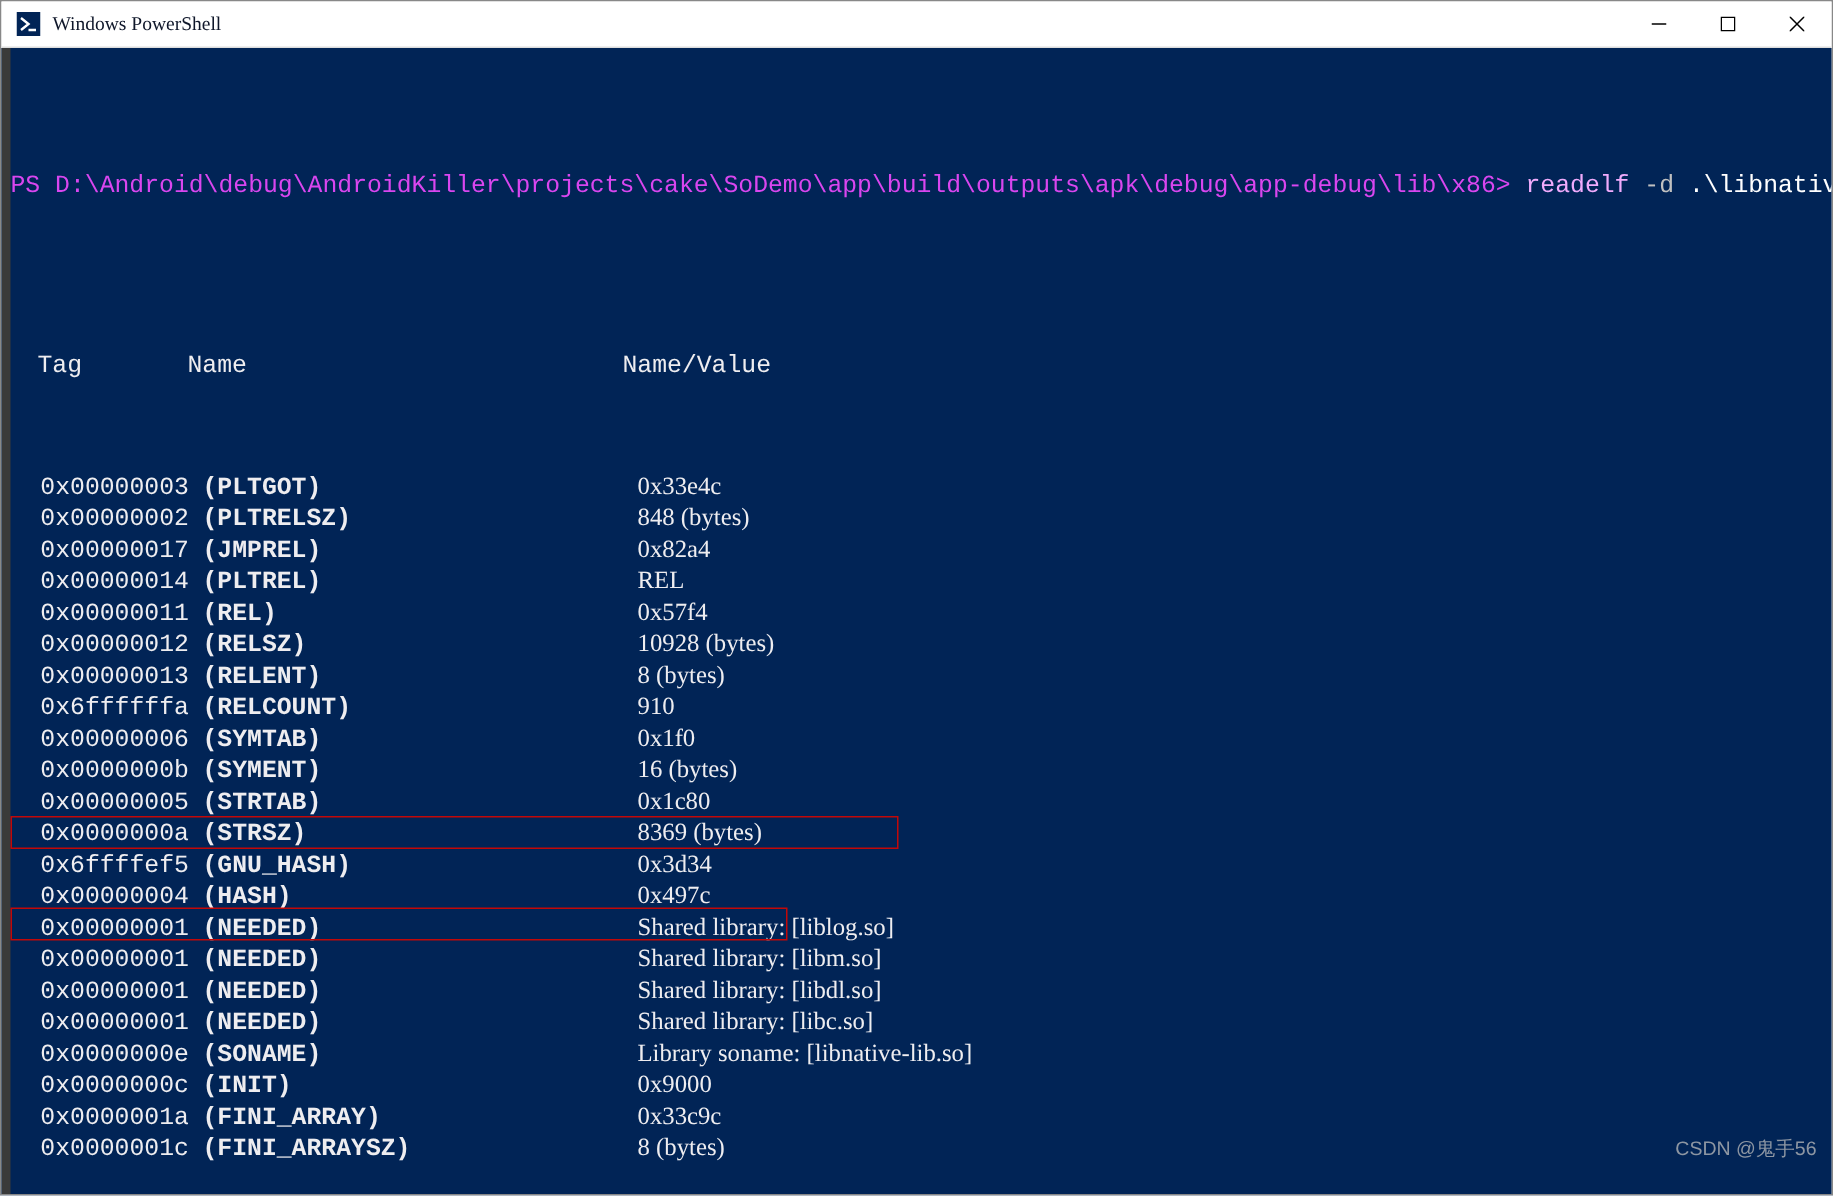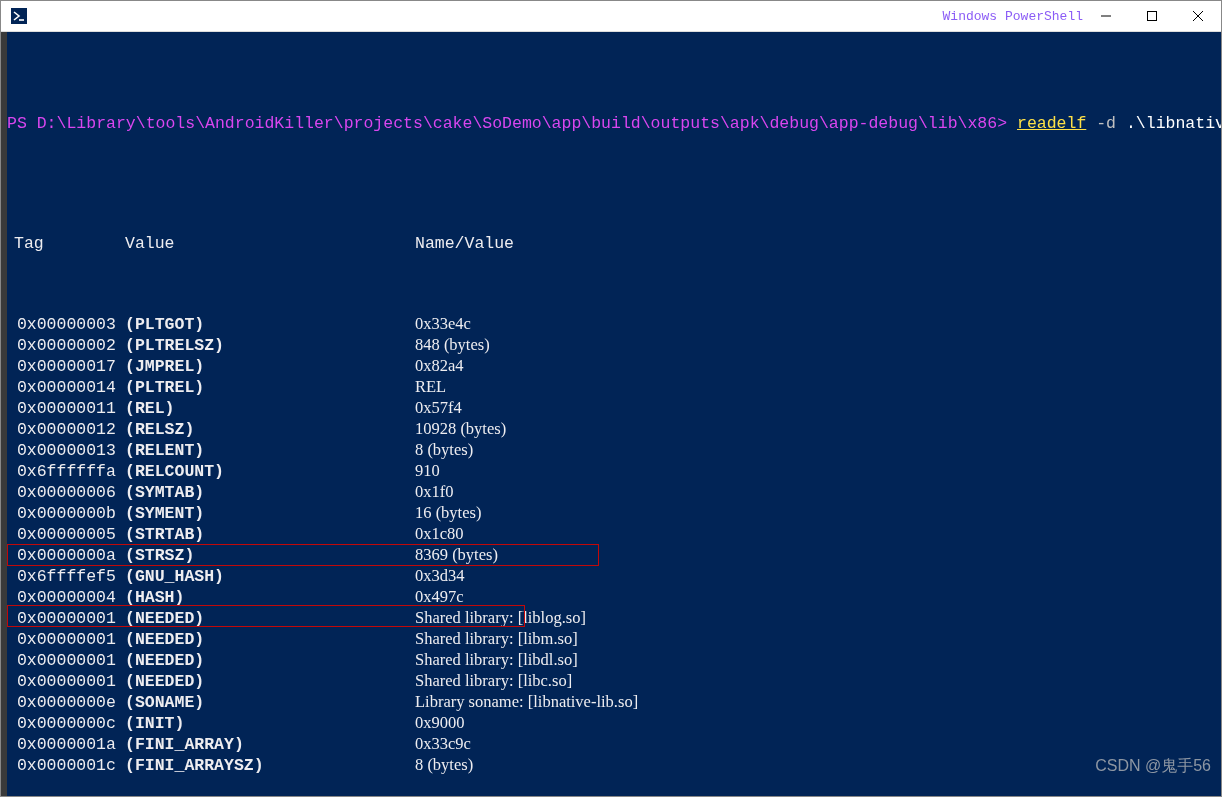--- a/index.html
+++ b/index.html
@@ -19,24 +19,23 @@
     flex-direction: column;
     border: 1px solid #888;
     box-sizing: border-box;
   }
   .titlebar {
     height: 30px;
     background: #ffffff;
     display: flex;
     align-items: center;
     border-bottom: 1px solid #ddd;
-    font-family: Liberation Mono, monospace;
+    font-family: Liberation Serif, serif;
     font-size: 13px;
-    color: #8b5cf6;
-    text-align: right;
+    color: #0f172a;
   }
   .titlebar .icon {
     width: 16px;
     height: 16px;
     margin: 0 8px 0 10px;
     display: inline-flex;
     align-items: center;
     justify-content: center;
   }
   .titlebar .title {
@@ -65,42 +64,42 @@
   .left-strip {
     position: absolute;
     left: 0;
     top: 0;
     bottom: 0;
     width: 6px;
     background: #3a3a3a;
   }
   .line { display: block; }
   .prompt-path { color: #d946ef; }
-  .cmd-name    { color: #fde047; text-decoration: underline; }
+  .cmd-name    { color: #f0abfc; }
   .cmd-opt     { color: #c0c0c0; }
   .cmd-arg     { color: #ffffff; }
-  .col-tag   { display: inline-block; width: 118px; }
+  .col-tag   { display: inline-block; width: 118px; padding-left: 10px; }
   .col-type  { display: inline-block; width: 290px; font-weight: bold; }
   .col-val   { display: inline-block; font-family: Liberation Serif, serif; }
-  .hdr-tag   { display: inline-block; width: 118px; padding-left: 7px; box-sizing: border-box;}
+  .hdr-tag   { display: inline-block; width: 118px; padding-left: 18px; box-sizing: border-box;}
   .hdr-type  { display: inline-block; width: 290px; }
   .hdr-val   { display: inline-block; }
   .redbox {
     position: absolute;
     border: 1px solid #c20808;
     pointer-events: none;
   }
   .redbox.b1 { left: 6px;  top: 512px; width: 590px; height: 20px; }
   .redbox.b2 { left: 6px;  top: 573px; width: 516px; height: 20px; }
   .watermark {
     position: absolute;
     right: 10px;
     bottom: 20px;
     font-family: "Microsoft YaHei", sans-serif;
-    font-size: 16px;
+    font-size: 13px;
     color: #bcbcbc;
     opacity: 0.75;
     pointer-events: none;
   }
 </style>
 </head>
 <body>
 
 <div class="window">
   <div class="titlebar">
@@ -125,23 +124,23 @@
     <div class="sys">
       <svg width="10" height="10">
           <path d="M0 0 L10 10 M10 0 L0 10" stroke="#000" stroke-width="1"></path>
         </svg>
     </div>
   </div>
 
   <div class="terminal">
     <div class="left-strip"></div>
 
-    <span class="line"><span class="prompt-path">PS </span><span class="prompt-path">D:\Library\tools\AndroidKiller\projects\cake\SoDemo\app\build\outputs\apk\debug\app-debug\lib\x86</span><span class="prompt-path">&gt;</span> <span class="cmd-name">readelf</span> <span class="cmd-opt">-d</span> <span class="cmd-arg">.\libnative-lib.so</span></span>
+    <span class="line"><span class="prompt-path">PS </span><span class="prompt-path">D:\Android\debug\AndroidKiller\projects\cake\SoDemo\app\build\outputs\apk\debug\app-debug\lib\x86</span><span class="prompt-path">&gt;</span> <span class="cmd-name">readelf</span> <span class="cmd-opt">-d</span> <span class="cmd-arg">.\libnative-lib.so</span></span>
     <span class="line"> </span>
-    <span class="line"><span class="hdr-tag">Tag</span><span class="hdr-type">Value</span><span class="hdr-val">Name/Value</span></span>
+    <span class="line"><span class="hdr-tag">Tag</span><span class="hdr-type">Name</span><span class="hdr-val">Name/Value</span></span>
 
     <div id="rows"><span class="line"><span class="col-tag"> 0x00000003</span><span class="col-type">(PLTGOT)</span><span class="col-val">0x33e4c</span></span><span class="line"><span class="col-tag"> 0x00000002</span><span class="col-type">(PLTRELSZ)</span><span class="col-val">848 (bytes)</span></span><span class="line"><span class="col-tag"> 0x00000017</span><span class="col-type">(JMPREL)</span><span class="col-val">0x82a4</span></span><span class="line"><span class="col-tag"> 0x00000014</span><span class="col-type">(PLTREL)</span><span class="col-val">REL</span></span><span class="line"><span class="col-tag"> 0x00000011</span><span class="col-type">(REL)</span><span class="col-val">0x57f4</span></span><span class="line"><span class="col-tag"> 0x00000012</span><span class="col-type">(RELSZ)</span><span class="col-val">10928 (bytes)</span></span><span class="line"><span class="col-tag"> 0x00000013</span><span class="col-type">(RELENT)</span><span class="col-val">8 (bytes)</span></span><span class="line"><span class="col-tag"> 0x6ffffffa</span><span class="col-type">(RELCOUNT)</span><span class="col-val">910</span></span><span class="line"><span class="col-tag"> 0x00000006</span><span class="col-type">(SYMTAB)</span><span class="col-val">0x1f0</span></span><span class="line"><span class="col-tag"> 0x0000000b</span><span class="col-type">(SYMENT)</span><span class="col-val">16 (bytes)</span></span><span class="line"><span class="col-tag"> 0x00000005</span><span class="col-type">(STRTAB)</span><span class="col-val">0x1c80</span></span><span class="line"><span class="col-tag"> 0x0000000a</span><span class="col-type">(STRSZ)</span><span class="col-val">8369 (bytes)</span></span><span class="line"><span class="col-tag"> 0x6ffffef5</span><span class="col-type">(GNU_HASH)</span><span class="col-val">0x3d34</span></span><span class="line"><span class="col-tag"> 0x00000004</span><span class="col-type">(HASH)</span><span class="col-val">0x497c</span></span><span class="line"><span class="col-tag"> 0x00000001</span><span class="col-type">(NEEDED)</span><span class="col-val">Shared library: [liblog.so]</span></span><span class="line"><span class="col-tag"> 0x00000001</span><span class="col-type">(NEEDED)</span><span class="col-val">Shared library: [libm.so]</span></span><span class="line"><span class="col-tag"> 0x00000001</span><span class="col-type">(NEEDED)</span><span class="col-val">Shared library: [libdl.so]</span></span><span class="line"><span class="col-tag"> 0x00000001</span><span class="col-type">(NEEDED)</span><span class="col-val">Shared library: [libc.so]</span></span><span class="line"><span class="col-tag"> 0x0000000e</span><span class="col-type">(SONAME)</span><span class="col-val">Library soname: [libnative-lib.so]</span></span><span class="line"><span class="col-tag"> 0x0000000c</span><span class="col-type">(INIT)</span><span class="col-val">0x9000</span></span><span class="line"><span class="col-tag"> 0x0000001a</span><span class="col-type">(FINI_ARRAY)</span><span class="col-val">0x33c9c</span></span><span class="line"><span class="col-tag"> 0x0000001c</span><span class="col-type">(FINI_ARRAYSZ)</span><span class="col-val">8 (bytes)</span></span></div>
 
     
 
     <div class="redbox b1"></div>
     <div class="redbox b2"></div>
 
     <div class="watermark">CSDN @鬼手56</div>
   </div>

